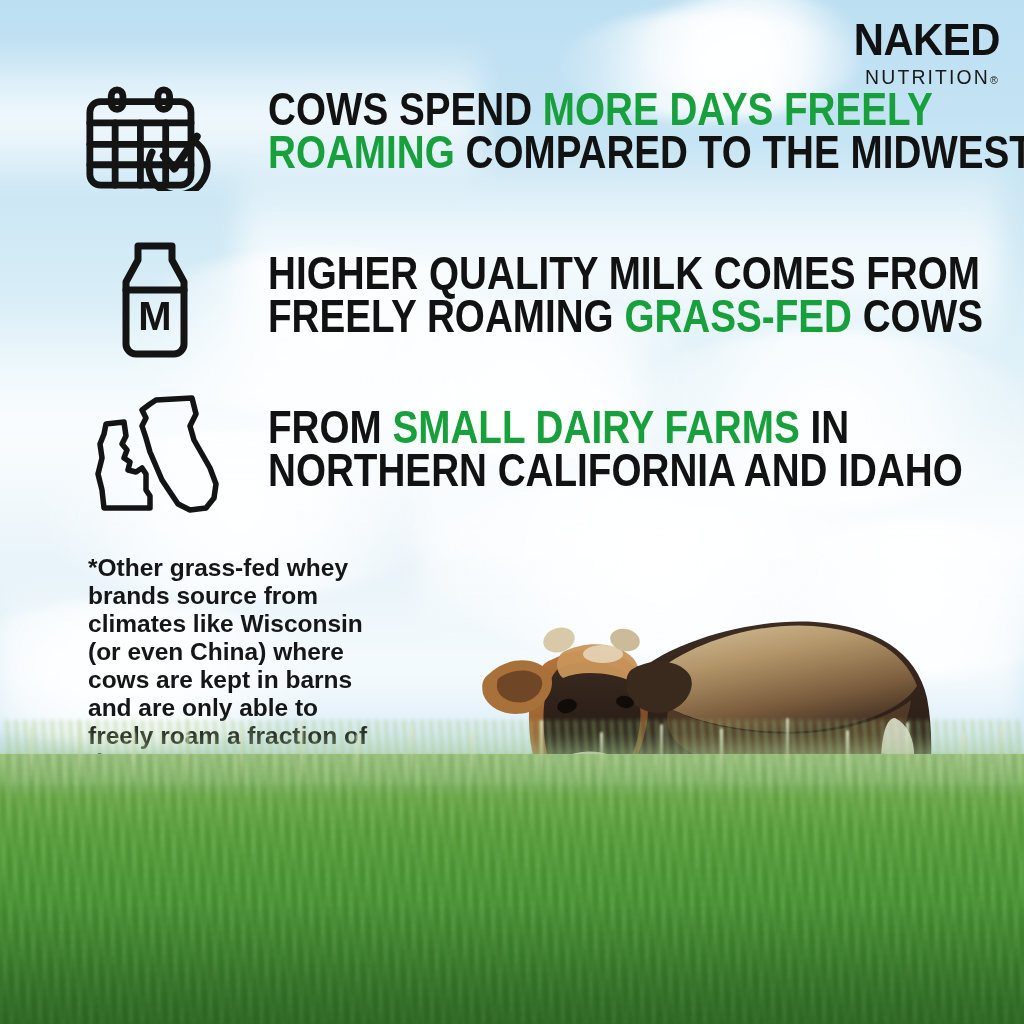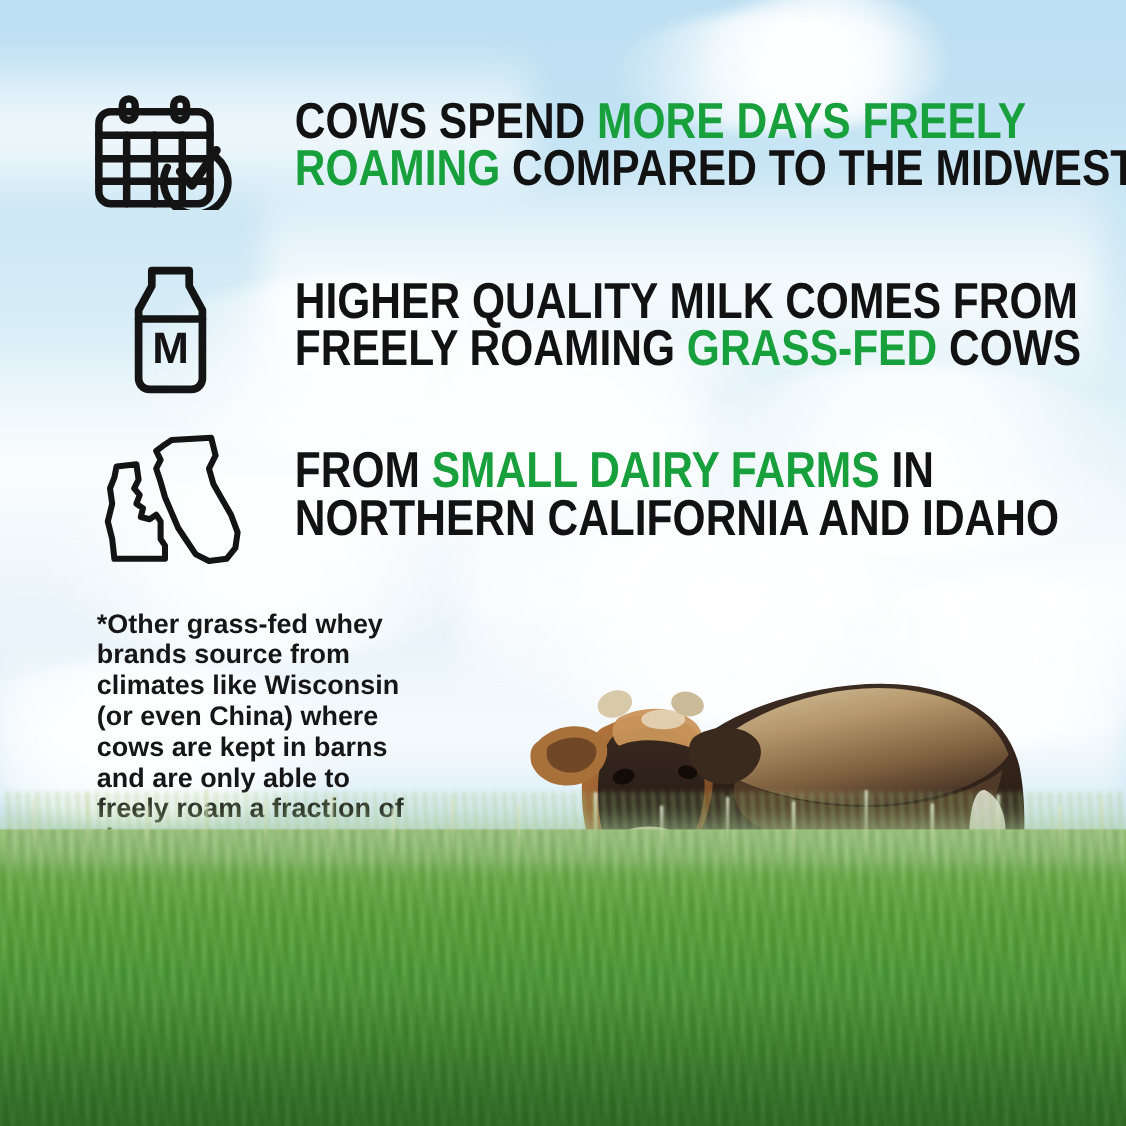--- a/index.html
+++ b/index.html
@@ -223,20 +223,26 @@
     <div class="cloud" style="left:640px; top:-10px; width:220px; height:120px;"></div>
     <div class="cloud" style="left:120px; top:250px; width:420px; height:170px;"></div>
     <div class="cloud" style="left:330px; top:300px; width:380px; height:160px;"></div>
     <div class="cloud" style="left:620px; top:330px; width:420px; height:180px;"></div>
     <div class="cloud" style="left:40px; top:430px; width:400px; height:170px;"></div>
     <div class="cloud" style="left:430px; top:470px; width:460px; height:190px;"></div>
     <div class="cloud" style="left:750px; top:520px; width:330px; height:160px;"></div>
     <div class="cloud" style="left:-60px; top:600px; width:380px; height:150px;"></div>
   </div>
 
+  <div class="logo">
+    <div class="logo-main">NAKED</div>
+    <div class="logo-sub">
+      <span>NUTRITION</span><span class="reg">®</span>
+    </div>
+  </div>
 
   <div class="feature" id="feature-1">
     <div class="feature-icon">
       <svg viewBox="0 0 150 108" width="150" height="105" fill="none" stroke="#141414" stroke-width="7" stroke-linecap="round" stroke-linejoin="round">
         <rect x="8" y="16" width="104" height="86" rx="11"></rect>
         <line x1="8" y1="38" x2="112" y2="38"></line>
         <line x1="34" y1="38" x2="34" y2="102"></line>
         <line x1="60" y1="38" x2="60" y2="102"></line>
         <line x1="86" y1="38" x2="86" y2="102"></line>
         <line x1="8" y1="60" x2="112" y2="60"></line>

